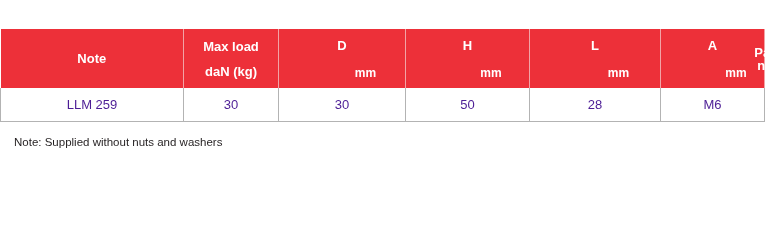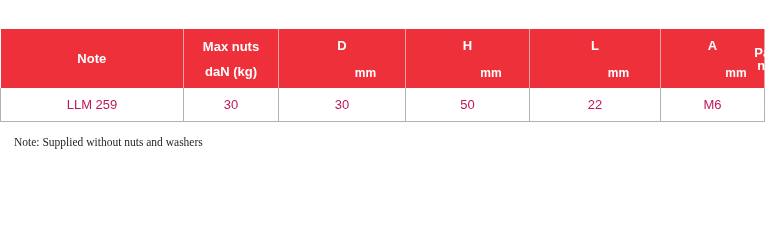--- a/index.html
+++ b/index.html
@@ -60,21 +60,21 @@
   .hdr-stack .line2 { display: block; }
 
   
   .hdr-tight .line2 { margin-top: 12px; }
   
   .hdr-wide .line2 { margin-top: 15px; font-size: 12px; margin-left: 47px; }
 
   
   table.spec-table tbody td {
     background: #ffffff;
-    color: #be185d;
+    color: #4c1d95;
     font-size: 13px;
     font-weight: normal;
     text-align: center;
     vertical-align: middle;
     height: 33px;
     padding: 0 2px;
     border-right: 1px solid #b3b3b3;
     border-bottom: 1px solid #b3b3b3;
     box-sizing: border-box;
   }
@@ -93,21 +93,21 @@
   .col-4 { width: 131px; }
   .col-5 { width: 104px; }
 
   
   #table-note {
     position: absolute;
     left: 14px;
     top: 136px;
     font-size: 11.5px;
     color: #231f20;
-    font-family: Liberation Serif, serif;
+    font-family: Liberation Sans, sans-serif;
     white-space: nowrap;
   }
 </style>
 </head>
 <body>
 
 <div id="spec-table-wrap">
   <table class="spec-table">
     <colgroup>
       <col class="col-0">
@@ -119,21 +119,21 @@
     </colgroup>
     <thead>
       <tr>
         <th>
           <span class="hdr-stack">
             <span class="line1">Note</span>
           </span>
         </th>
         <th>
           <span class="hdr-stack hdr-tight">
-            <span class="line1">Max nuts</span>
+            <span class="line1">Max load</span>
             <span class="line2">daN (kg)</span>
           </span>
         </th>
         <th>
           <span class="hdr-stack hdr-wide">
             <span class="line1">D</span>
             <span class="line2">mm</span>
           </span>
         </th>
         <th>
@@ -160,21 +160,21 @@
           </span>
         </th>
       </tr>
     </thead>
     <tbody>
       <tr>
         <td>LLM 259</td>
         <td>30</td>
         <td>30</td>
         <td>50</td>
-        <td>22</td>
+        <td>28</td>
         <td>M6</td>
         <td>10413</td>
       </tr>
     </tbody>
   </table>
 </div>
 
 <div id="table-note">Note: Supplied without nuts and washers</div>
 
 </body></html>

